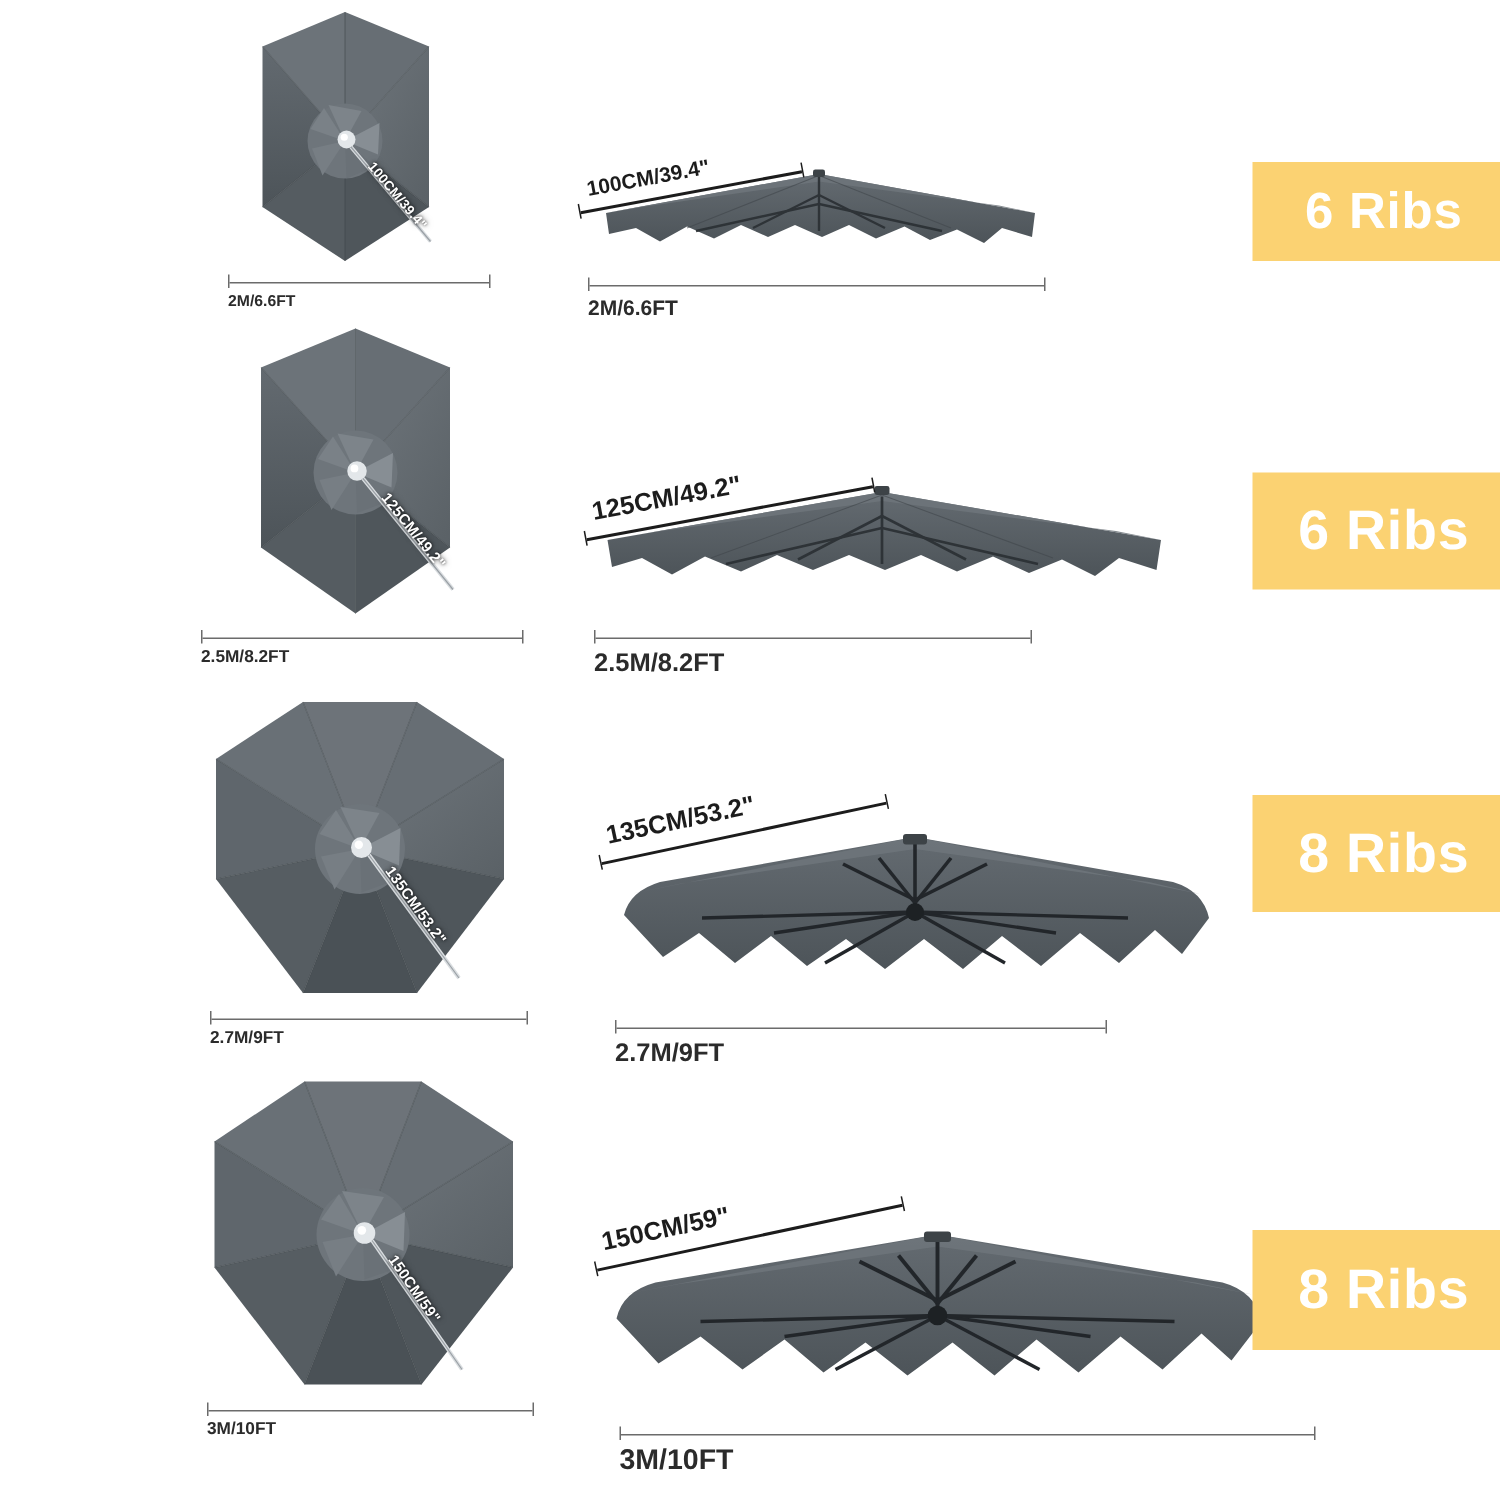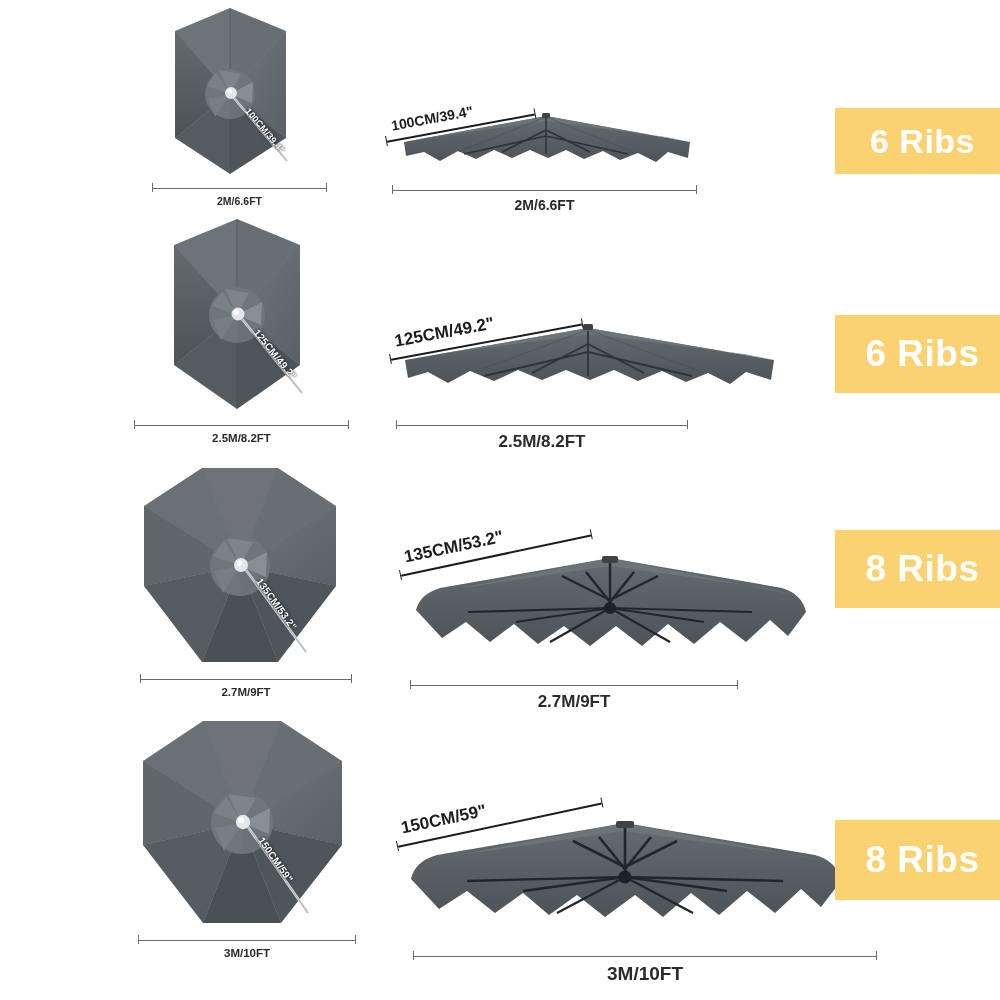--- a/index.html
+++ b/index.html
@@ -44,21 +44,20 @@
     font-weight: 700;
     white-space: nowrap;
     text-shadow: 0 0 2px rgba(0,0,0,.85), 0 0 4px rgba(0,0,0,.6);
     letter-spacing: .2px;
     pointer-events: none;
   }
 
   
   .dim {
     position: absolute;
-    text-align: center;
   }
   .dim .bar {
     position: relative;
     height: 9px;
     border-left: 1px solid #6b6b6b;
     border-right: 1px solid #6b6b6b;
   }
   .dim .bar::before {
     content: "";
     position: absolute;

